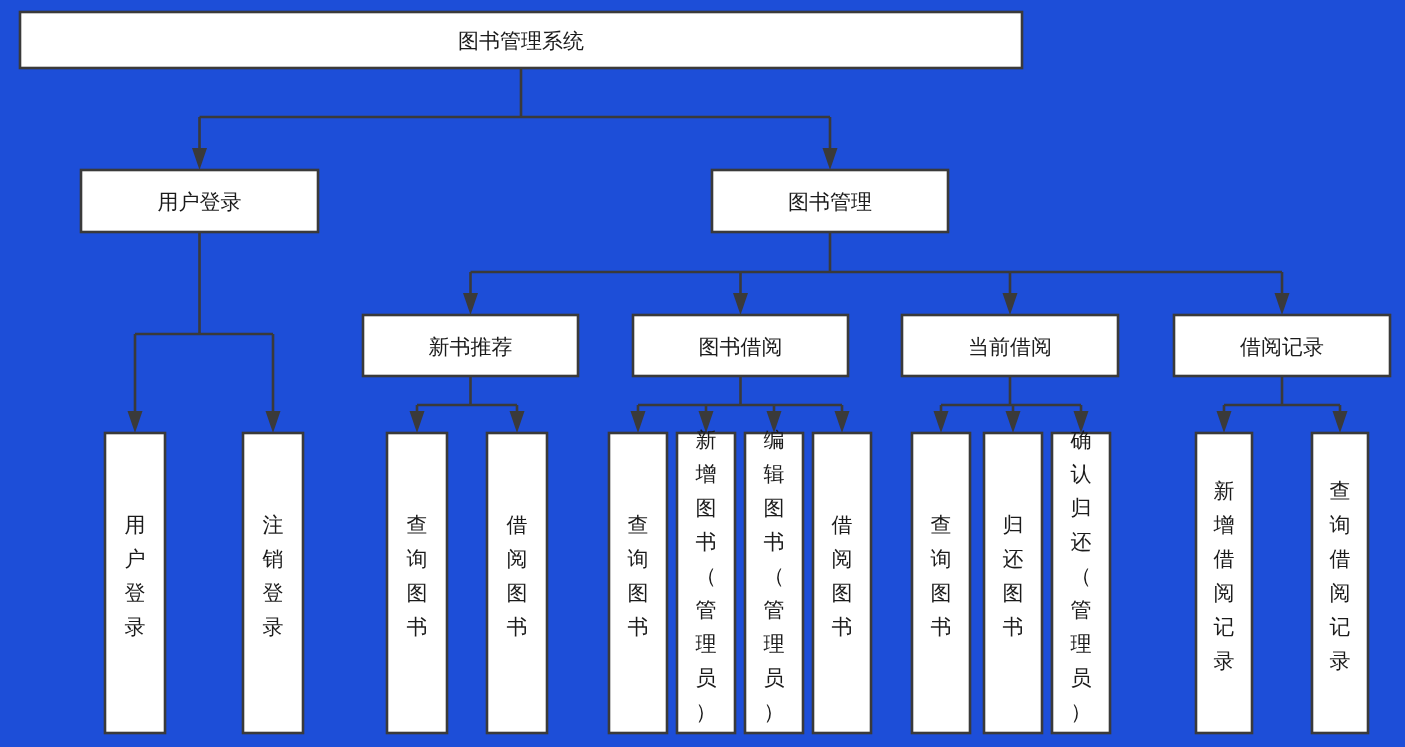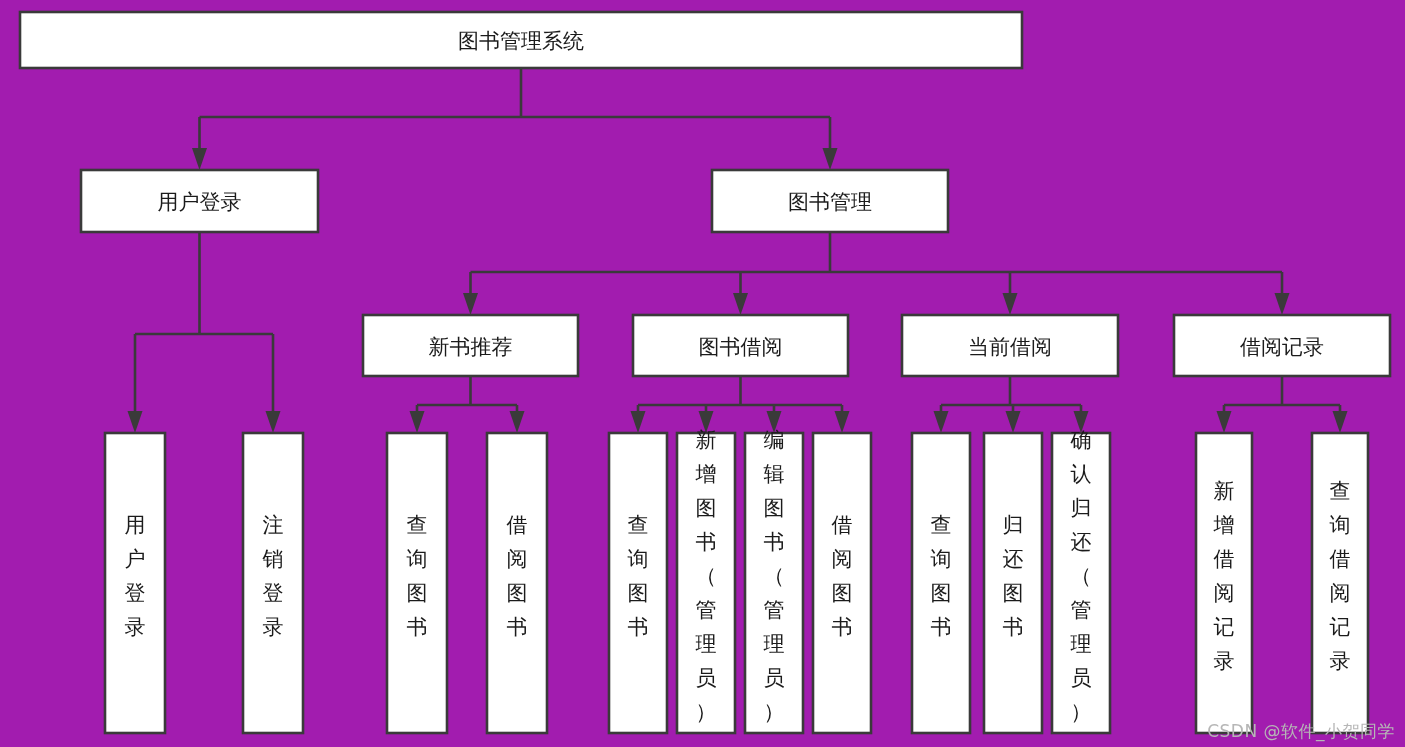--- a/index.html
+++ b/index.html
@@ -11,21 +11,21 @@
   body {
     width: 1405px;
     height: 747px;
     font-family: "DejaVu Sans", "Liberation Sans", sans-serif;
     overflow: hidden;
   }
   #diagram-root {
     position: relative;
     width: 1405px;
     height: 747px;
-    background: #a21caf;
+    background: #1d4ed8;
   }
   svg.diagram-canvas {
     position: absolute;
     left: 0;
     top: 0;
     width: 1405px;
     height: 747px;
     display: block;
   }
   .node-box {
@@ -216,14 +216,13 @@
         <g>
           <rect class="node-box" x="1196" y="433" width="56" height="300"></rect>
           <text class="node-label-vertical" x="1224" y="498"><tspan x="1224" dy="0">新</tspan><tspan x="1224" dy="34">增</tspan><tspan x="1224" dy="34">借</tspan><tspan x="1224" dy="34">阅</tspan><tspan x="1224" dy="34">记</tspan><tspan x="1224" dy="34">录</tspan></text>
         </g>
         <g>
           <rect class="node-box" x="1312" y="433" width="56" height="300"></rect>
           <text class="node-label-vertical" x="1340" y="498"><tspan x="1340" dy="0">查</tspan><tspan x="1340" dy="34">询</tspan><tspan x="1340" dy="34">借</tspan><tspan x="1340" dy="34">阅</tspan><tspan x="1340" dy="34">记</tspan><tspan x="1340" dy="34">录</tspan></text>
         </g>
       </g>
   </svg>
-  <div class="watermark">CSDN @软件_小贺同学</div>
 </div>
 
 </body></html>

